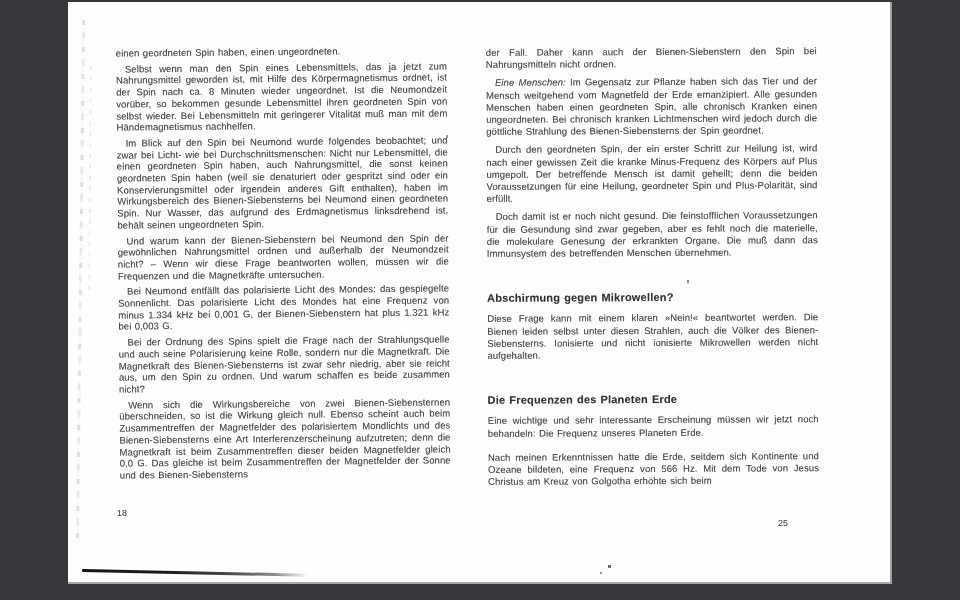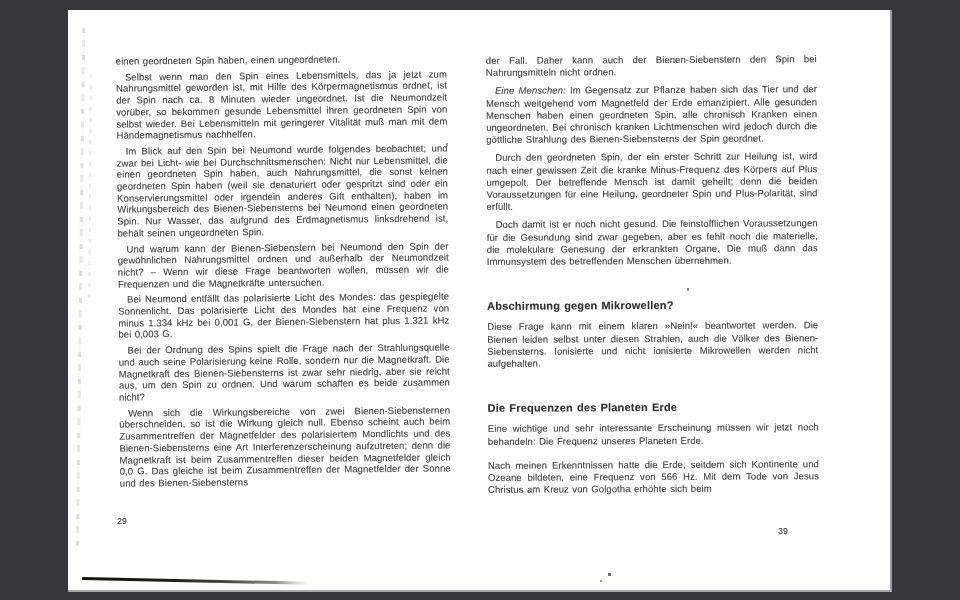--- a/index.html
+++ b/index.html
@@ -2,21 +2,21 @@
 <html lang="de"><head>
 <meta charset="utf-8">
 <style>
   html,body{margin:0;padding:0;}
   body{
     width:960px;height:600px;overflow:hidden;position:relative;
     background:#36363b;
     font-family:"Liberation Sans","DejaVu Sans",sans-serif;
   }
   .paper{
-    position:absolute;left:68px;top:10px;width:822px;height:580px;
+    position:absolute;left:68px;top:2px;width:822px;height:580px;
     background:#fefefe;
     border-right:2px solid #9da0a6;
     border-bottom:2px solid #a6a8ad;
   }
   .col{
     position:absolute;width:331px;
     text-align:justify;text-justify:inter-word;
     color:#424242;font-size:9.5px;
     letter-spacing:0.08px;word-spacing:0.7px;
     hyphens:auto;-webkit-hyphens:auto;
@@ -85,23 +85,23 @@
       <p class="indent"><i>Eine Menschen:</i> Im Gegensatz zur Pflanze haben sich das Tier und der Mensch weitgehend vom Magnetfeld der Erde emanzipiert. Alle gesunden Menschen haben einen geordneten Spin, alle chronisch Kranken einen ungeordneten. Bei chronisch kranken Lichtmenschen wird jedoch durch die göttliche Strahlung des Bienen-Siebensterns der Spin geordnet.</p>
       <p class="indent">Durch den geordneten Spin, der ein erster Schritt zur Heilung ist, wird nach einer gewissen Zeit die kranke Minus-Frequenz des Körpers auf Plus umgepolt. Der betreffende Mensch ist damit geheilt; denn die beiden Voraussetzungen für eine Heilung, geordneter Spin und Plus-Polarität, sind erfüllt.</p>
       <p class="indent">Doch damit ist er noch nicht gesund. Die feinstofflichen Voraussetzungen für die Gesundung sind zwar gegeben, aber es fehlt noch die materielle, die molekulare Genesung der erkrankten Organe. Die muß dann das Immunsystem des betreffenden Menschen übernehmen.</p>
       <h3 class="heading">Abschirmung gegen Mikrowellen?</h3>
       <p class="">Diese Frage kann mit einem klaren »Nein!« beantwortet werden. Die Bienen leiden selbst unter diesen Strahlen, auch die Völker des Bienen-Siebensterns. Ionisierte und nicht ionisierte Mikrowellen werden nicht aufgehalten.</p>
       <h3 class="heading">Die Frequenzen des Planeten Erde</h3>
       <p class="">Eine wichtige und sehr interessante Erscheinung müssen wir jetzt noch behandeln: Die Frequenz unseres Planeten Erde.</p>
       <p class=" gap">Nach meinen Erkenntnissen hatte die Erde, seitdem sich Kontinente und Ozeane bildeten, eine Frequenz von 566 Hz. Mit dem Tode von Jesus Christus am Kreuz von Golgotha erhöhte sich beim</p>
     </div>
 
-  <div class="pagenum pagenum-left">29</div>
+  <div class="pagenum pagenum-left">18</div>
 
-  <div class="pagenum pagenum-right">39</div>
+  <div class="pagenum pagenum-right">25</div>
 
   <div class="artifact-bottom-line"></div>
   <div class="speck speck-a"></div>
   <div class="speck speck-b"></div>
   <div class="speck speck-c"></div>
   <div class="speck speck-d"></div>
 
 </div>
 
 </body></html>

